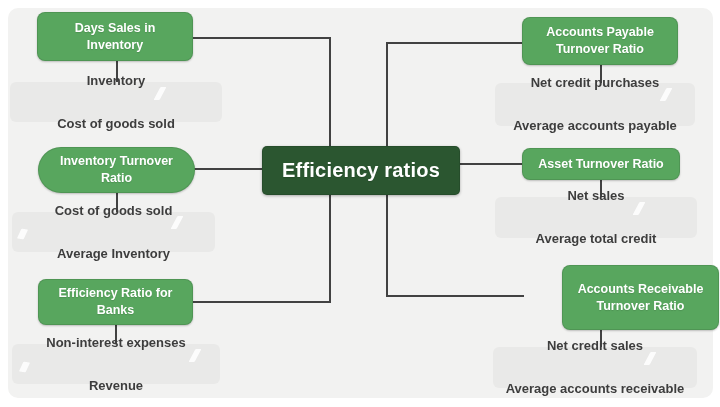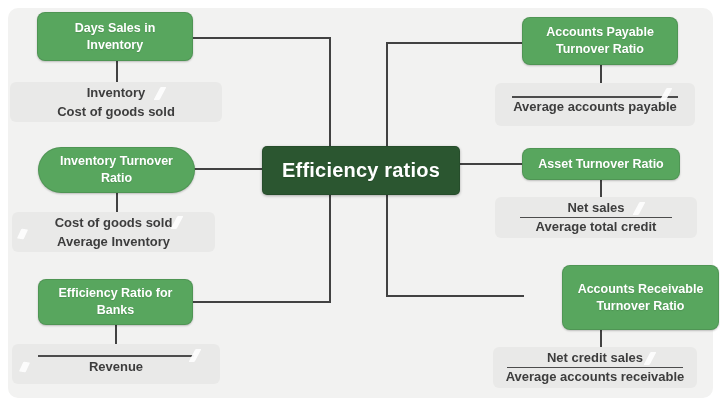--- a/index.html
+++ b/index.html
@@ -51,21 +51,21 @@
     background:#2b5630;border-radius:5px;
     font-size:20px;letter-spacing:0.2px;
     box-shadow:0 1px 3px rgba(0,0,0,0.3);
   }
   
   .fbox{
     position:absolute;z-index:2;
     background:#e9e9e8;border-radius:6px;
     display:flex;flex-direction:column;align-items:center;justify-content:center;
     color:#3d3d3d;font-size:13px;font-weight:600;line-height:1.2;
-    box-sizing:border-box;padding:3px 4px;
+    box-sizing:border-box;padding:3px 4px;gap:12px;
   }
   .fL1{left:10px;top:82px;width:212px;height:40px;}
   .fL2{left:12px;top:212px;width:203px;height:40px;}
   .fL3{left:12px;top:344px;width:208px;height:40px;}
   .fR1{left:495px;top:83px;width:200px;height:43px;}
   .fR2{left:495px;top:197px;width:202px;height:41px;}
   .fR3{left:493px;top:347px;width:204px;height:41px;}
   .bar{height:1.6px;background:#4c4c4c;width:78%;margin:1.5px 0;}
   .fL1 .bar{width:62%;}
   .fR1 .bar{width:86%;}
@@ -135,27 +135,29 @@
   <span class="pen pL1"></span>
 </div>
 <div class="fbox fL2">
   <span class="num">Cost of goods sold</span>
   <span class="bar"></span>
   <span class="den">Average Inventory</span>
   <span class="pen pL2a"></span>
   <span class="pen pen-left pL2b"></span>
 </div>
 <div class="fbox fL3">
+  <span class="num">Non-interest expenses</span>
   <span class="bar"></span>
   <span class="den">Revenue</span>
   <span class="pen pL3a"></span>
   <span class="pen pen-left pL3b"></span>
 </div>
 
 <div class="fbox fR1">
+  <span class="num">Net credit purchases</span>
   <span class="bar"></span>
   <span class="den">Average accounts payable</span>
   <span class="pen pR1"></span>
 </div>
 <div class="fbox fR2">
   <span class="num">Net sales</span>
   <span class="bar"></span>
   <span class="den">Average total credit</span>
   <span class="pen pR2"></span>
 </div>

